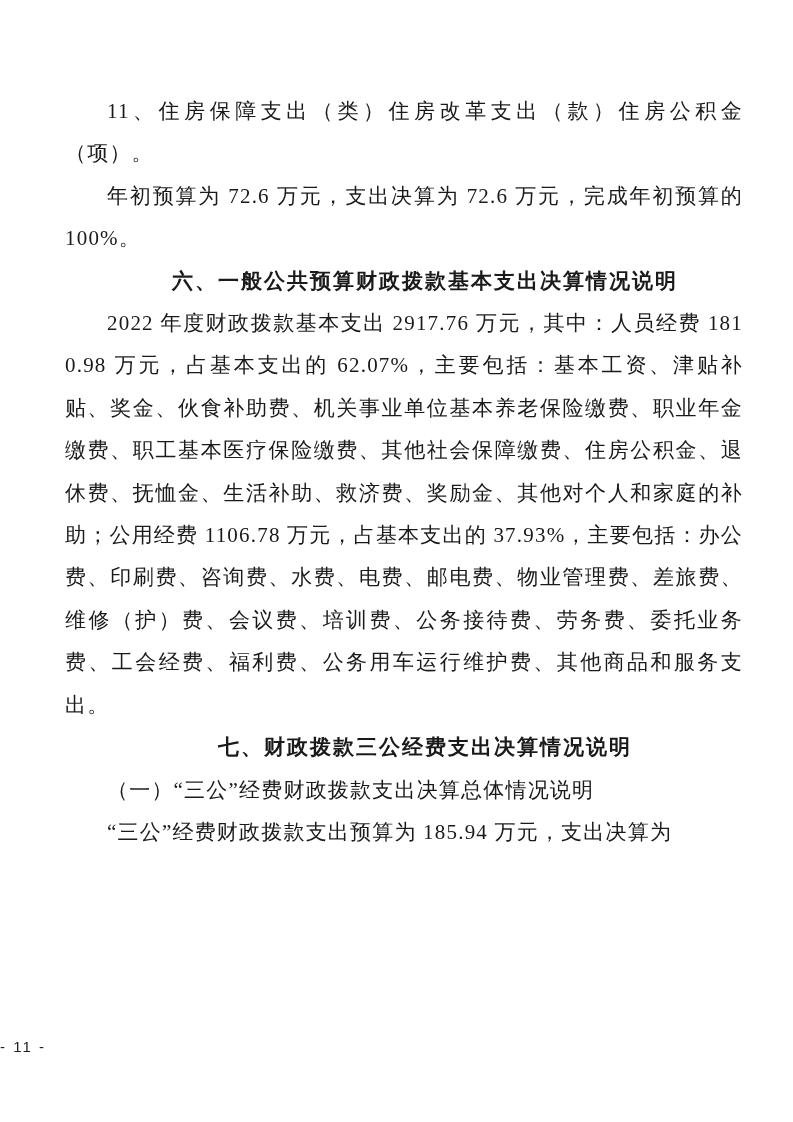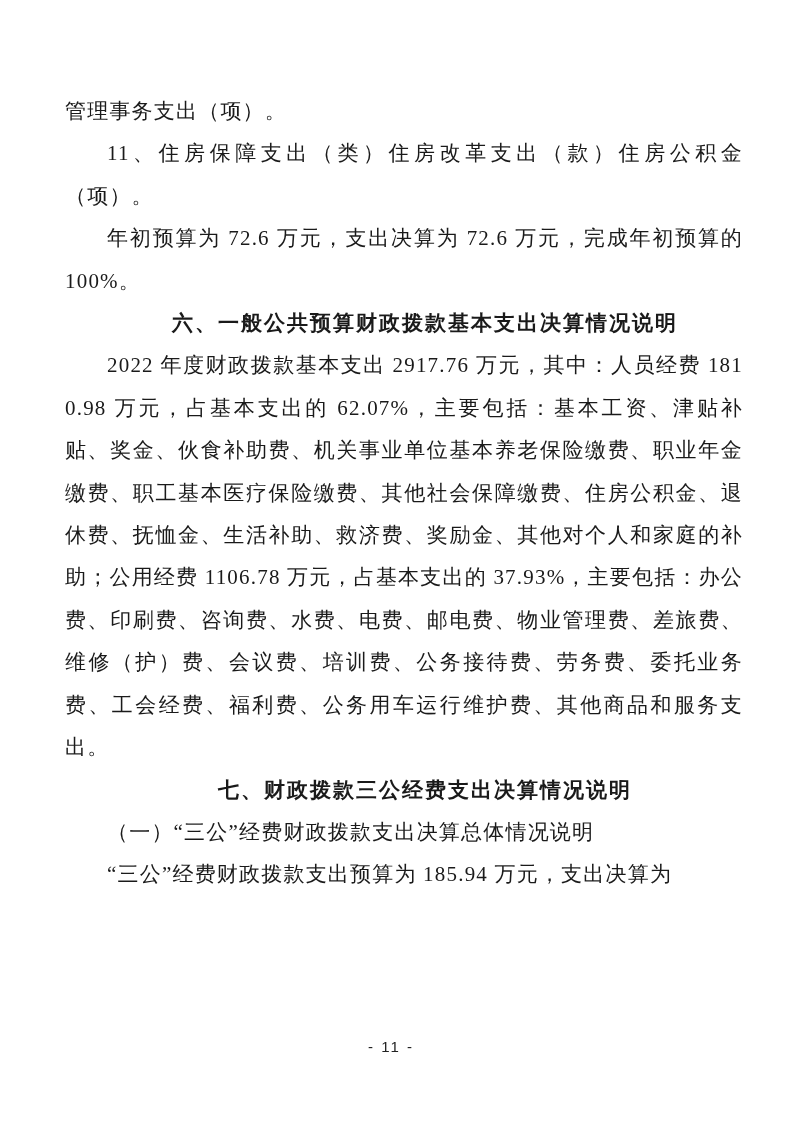--- a/index.html
+++ b/index.html
@@ -35,32 +35,30 @@
     font-weight: 700;
     font-family: "Liberation Sans", "DejaVu Sans", sans-serif;
     text-align: center;
     letter-spacing: 2px;
   }
   .page-number {
     position: absolute;
     left: 0;
     top: 1038px;
     width: 782px;
-    text-align: center;
     font-size: 15px;
     letter-spacing: 2px;
     font-family: "Liberation Sans", "DejaVu Sans", sans-serif;
     color: #222222;
   }
 </style>
 </head>
 <body>
 
 <div class="content">
-  <p class="para no-indent">管理事务支出（项）。</p>
   <p class="para">11、住房保障支出（类）住房改革支出（款）住房公积金（项）。</p>
   <p class="para">年初预算为 72.6 万元，支出决算为 72.6 万元，完成年初预算的 100%。</p>
   <p class="para heading">六、一般公共预算财政拨款基本支出决算情况说明</p>
   <p class="para">2022 年度财政拨款基本支出 2917.76 万元，其中：人员经费 1810.98 万元，占基本支出的 62.07%，主要包括：基本工资、津贴补贴、奖金、伙食补助费、机关事业单位基本养老保险缴费、职业年金缴费、职工基本医疗保险缴费、其他社会保障缴费、住房公积金、退休费、抚恤金、生活补助、救济费、奖励金、其他对个人和家庭的补助；公用经费 1106.78 万元，占基本支出的 37.93%，主要包括：办公费、印刷费、咨询费、水费、电费、邮电费、物业管理费、差旅费、维修（护）费、会议费、培训费、公务接待费、劳务费、委托业务费、工会经费、福利费、公务用车运行维护费、其他商品和服务支出。</p>
   <p class="para heading">七、财政拨款三公经费支出决算情况说明</p>
   <p class="para">（一）“三公”经费财政拨款支出决算总体情况说明</p>
   <p class="para">“三公”经费财政拨款支出预算为 185.94 万元，支出决算为</p>
 </div>
 
 <div class="page-number">- 11 -</div>

